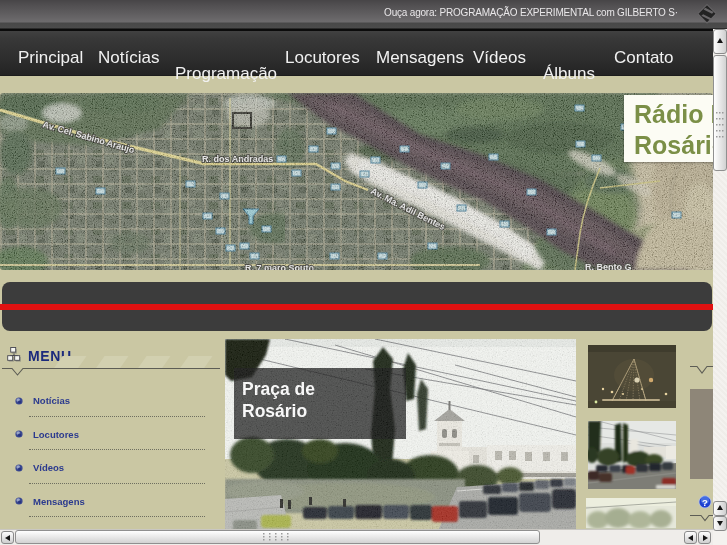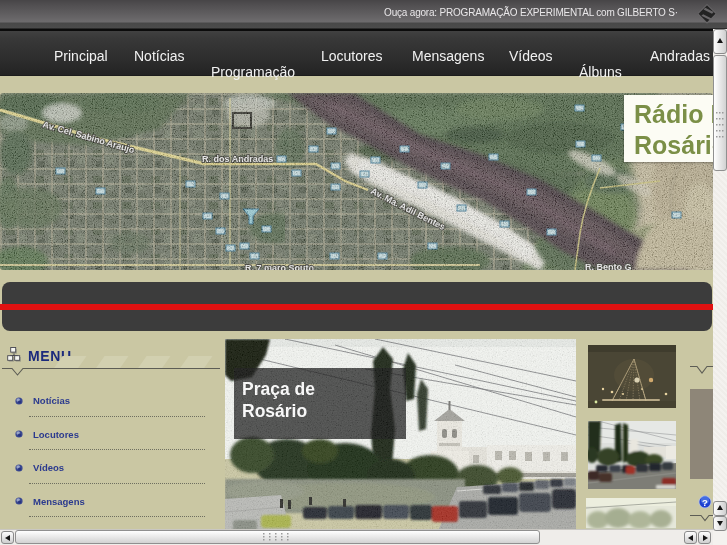--- a/index.html
+++ b/index.html
@@ -17,29 +17,29 @@
   <svg class="abs" style="left:698px;top:3px;" width="18" height="23" viewBox="0 0 18 23">
     <g transform="rotate(45 9 11.5)">
       <rect x="1.5" y="4" width="14" height="14" fill="#6a686a"></rect>
       <rect x="2.5" y="5" width="12" height="12" fill="#232323"></rect>
       <path d="M3,8 l9,-3 v2.4 l-9,3 z M6,14 l9,-3 v2.4 l-9,3 z" fill="#6a686a"></path>
     </g>
   </svg>
 
   <div class="abs" id="navbar" style="left:0;top:31px;width:727px;height:45px;
     background:linear-gradient(180deg,#414141 0px,#383838 8px,#2c2c2c 30px,#232323 44px,#151515 45px);"></div>
-  <div class="abs" id="navitems" style="left:0;top:48px;width:689px;height:14px;font-size:14px;color:#f1f1f1;margin-left:36px;">
+  <div class="abs" id="navitems" style="left:0;top:48px;width:689px;height:14px;font-size:17px;color:#f1f1f1;">
     <span class="abs" style="left:18px;top:0;">Principal</span>
     <span class="abs" style="left:98px;top:0;">Notícias</span>
     <span class="abs" style="left:175px;top:16px;">Programação</span>
     <span class="abs" style="left:285px;top:0;">Locutores</span>
     <span class="abs" style="left:376px;top:0;">Mensagens</span>
     <span class="abs" style="left:473px;top:0;">Vídeos</span>
     <span class="abs" style="left:543px;top:16px;">Álbuns</span>
-    <span class="abs" style="left:614px;top:0;">Andradas</span>
+    <span class="abs" style="left:614px;top:0;">Contato</span>
   </div>
 
   <svg class="abs" style="left:0;top:93px;" width="713" height="177" viewBox="0 0 713 177">
     <defs>
       <filter id="grain" x="0" y="0" width="100%" height="100%">
         <feTurbulence type="fractalNoise" baseFrequency="0.9" numOctaves="4" seed="7"></feTurbulence>
         <feColorMatrix type="saturate" values="0"></feColorMatrix>
         <feComponentTransfer>
           <feFuncR type="linear" slope="3" intercept="-1"></feFuncR>
           <feFuncG type="linear" slope="3" intercept="-1"></feFuncG>

